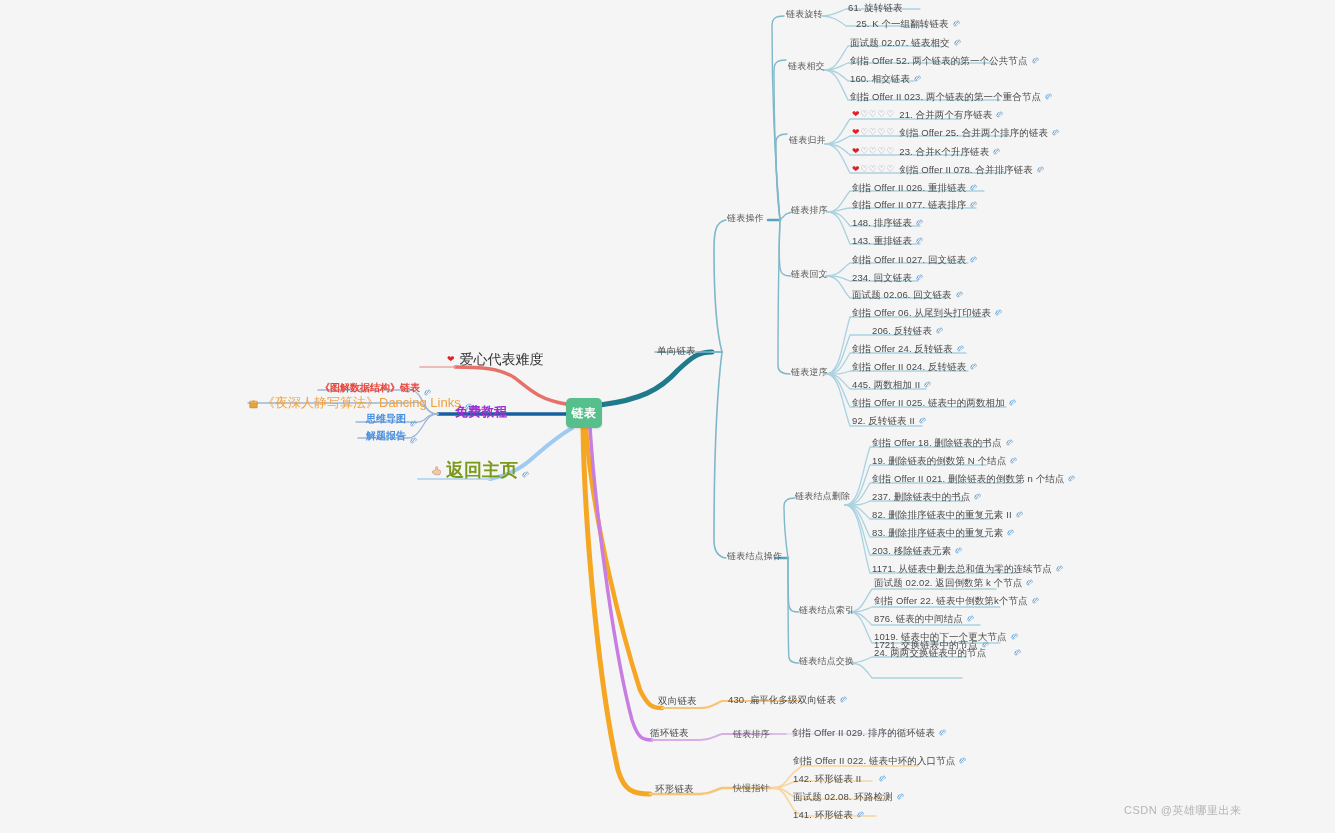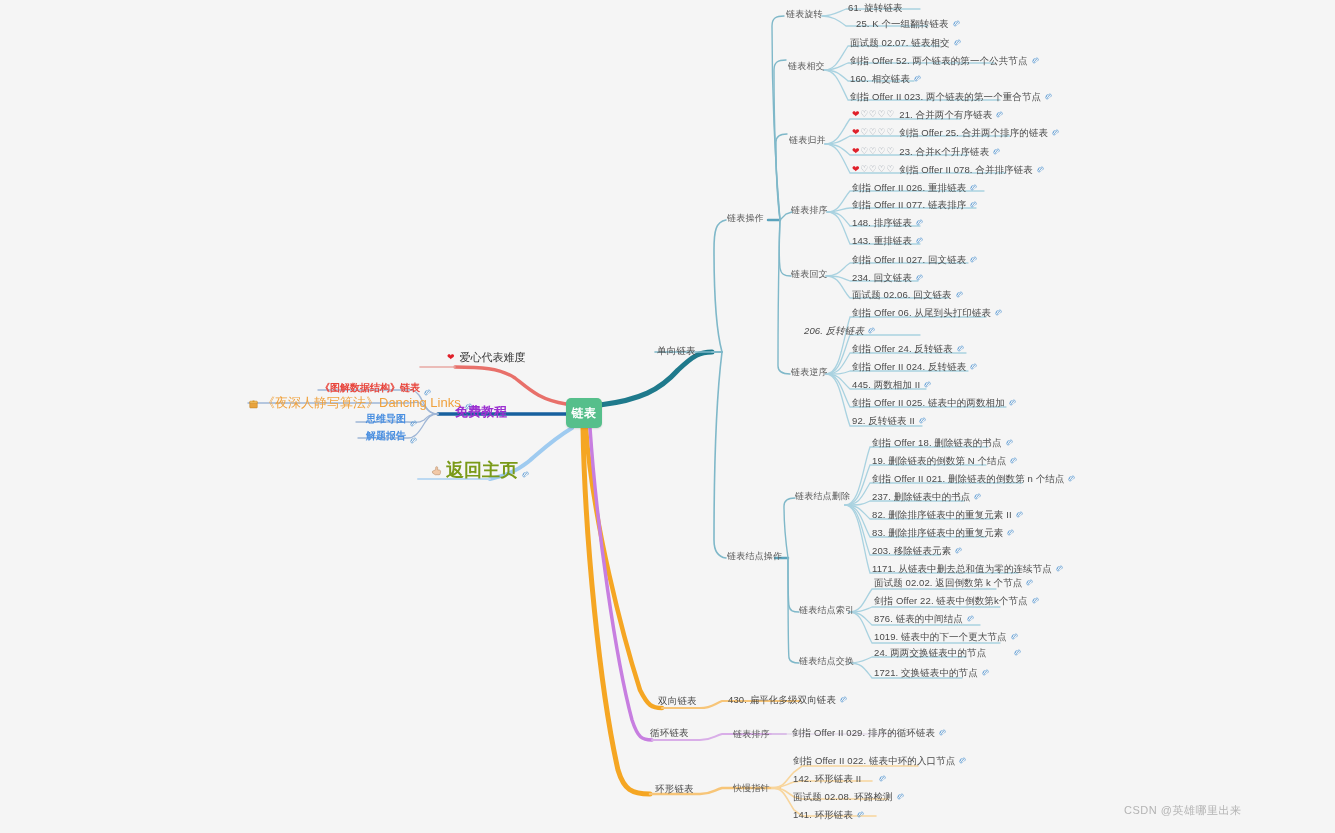--- a/index.html
+++ b/index.html
@@ -53,21 +53,21 @@
     box-shadow:0 1px 2px rgba(0,0,0,.12);
     z-index:5;
   }
 
   
   .l-red{color:#e8453c;font-size:10px;font-weight:bold;}
   .l-orange{color:#f0a13c;font-size:13px;font-weight:normal;}
   .l-blue{color:#4a8fe0;font-size:10px;font-weight:bold;}
   .l-purple{color:#9b2fd0;font-size:13px;font-weight:bold;}
   .l-olive{color:#7a9a18;font-size:18px;font-weight:bold;}
-  .l-dark{color:#333;font-size:11px;}
+  .l-dark{color:#333;font-size:14px;}
 
   
   .hearts{display:inline-flex;gap:0.5px;margin-right:2px;align-items:center;}
   .hf{color:#e0202a;font-size:9px;line-height:1;}
   .ho{color:#9aa3ad;font-size:9px;line-height:1;}
 
   .linkicon{display:inline-block;width:9px;height:9px;vertical-align:middle;}
   .handicon{display:inline-block;width:13px;height:13px;vertical-align:middle;}
   .bookicon{display:inline-block;width:11px;height:11px;vertical-align:middle;}
 
@@ -407,21 +407,21 @@
           <path d="M6 10 L10 6 M4.5 8.5 A2.2 2.2 0 0 1 7.6 5.4 L9 4 A2.6 2.6 0 0 1 12.6 7.6 L11.2 9 M4.8 7 L3.4 8.4 A2.6 2.6 0 0 0 7 12 L8.4 10.6" stroke="#5b9bd5" stroke-width="1.3" fill="none" stroke-linecap="round"></path>
         </svg></span>
     </div>
 
   <div class="node leaf" style="left:852px;top:308px;">
       <span>剑指 Offer 06. 从尾到头打印链表</span>
       <span class="linkicon"><svg viewBox="0 0 16 16" width="9" height="9">
           <path d="M6 10 L10 6 M4.5 8.5 A2.2 2.2 0 0 1 7.6 5.4 L9 4 A2.6 2.6 0 0 1 12.6 7.6 L11.2 9 M4.8 7 L3.4 8.4 A2.6 2.6 0 0 0 7 12 L8.4 10.6" stroke="#5b9bd5" stroke-width="1.3" fill="none" stroke-linecap="round"></path>
         </svg></span>
     </div>
-  <div class="node leaf" style="left:804px;top:326px;font-style:italic;">
+  <div class="node leaf" style="left:872px;top:326px;">
       <span>206. 反转链表</span>
       <span class="linkicon"><svg viewBox="0 0 16 16" width="9" height="9">
           <path d="M6 10 L10 6 M4.5 8.5 A2.2 2.2 0 0 1 7.6 5.4 L9 4 A2.6 2.6 0 0 1 12.6 7.6 L11.2 9 M4.8 7 L3.4 8.4 A2.6 2.6 0 0 0 7 12 L8.4 10.6" stroke="#5b9bd5" stroke-width="1.3" fill="none" stroke-linecap="round"></path>
         </svg></span>
     </div>
   <div class="node leaf" style="left:852px;top:344px;">
       <span>剑指 Offer 24. 反转链表</span>
       <span class="linkicon"><svg viewBox="0 0 16 16" width="9" height="9">
           <path d="M6 10 L10 6 M4.5 8.5 A2.2 2.2 0 0 1 7.6 5.4 L9 4 A2.6 2.6 0 0 1 12.6 7.6 L11.2 9 M4.8 7 L3.4 8.4 A2.6 2.6 0 0 0 7 12 L8.4 10.6" stroke="#5b9bd5" stroke-width="1.3" fill="none" stroke-linecap="round"></path>
         </svg></span>
@@ -524,21 +524,21 @@
           <path d="M6 10 L10 6 M4.5 8.5 A2.2 2.2 0 0 1 7.6 5.4 L9 4 A2.6 2.6 0 0 1 12.6 7.6 L11.2 9 M4.8 7 L3.4 8.4 A2.6 2.6 0 0 0 7 12 L8.4 10.6" stroke="#5b9bd5" stroke-width="1.3" fill="none" stroke-linecap="round"></path>
         </svg></span>
     </div>
 
   <div class="node leaf" style="left:874px;top:648px;gap:27px;">
       <span>24. 两两交换链表中的节点</span>
       <span class="linkicon"><svg viewBox="0 0 16 16" width="9" height="9">
           <path d="M6 10 L10 6 M4.5 8.5 A2.2 2.2 0 0 1 7.6 5.4 L9 4 A2.6 2.6 0 0 1 12.6 7.6 L11.2 9 M4.8 7 L3.4 8.4 A2.6 2.6 0 0 0 7 12 L8.4 10.6" stroke="#5b9bd5" stroke-width="1.3" fill="none" stroke-linecap="round"></path>
         </svg></span>
     </div>
-  <div class="node leaf" style="left:874px;top:668px;">
+  <div class="node leaf" style="left:874px;top:640px;">
       <span>1721. 交换链表中的节点</span>
       <span class="linkicon"><svg viewBox="0 0 16 16" width="9" height="9">
           <path d="M6 10 L10 6 M4.5 8.5 A2.2 2.2 0 0 1 7.6 5.4 L9 4 A2.6 2.6 0 0 1 12.6 7.6 L11.2 9 M4.8 7 L3.4 8.4 A2.6 2.6 0 0 0 7 12 L8.4 10.6" stroke="#5b9bd5" stroke-width="1.3" fill="none" stroke-linecap="round"></path>
         </svg></span>
     </div>
 
   <div class="node leaf" style="left:728px;top:695px;">
       <span>430. 扁平化多级双向链表</span>
       <span class="linkicon"><svg viewBox="0 0 16 16" width="9" height="9">
           <path d="M6 10 L10 6 M4.5 8.5 A2.2 2.2 0 0 1 7.6 5.4 L9 4 A2.6 2.6 0 0 1 12.6 7.6 L11.2 9 M4.8 7 L3.4 8.4 A2.6 2.6 0 0 0 7 12 L8.4 10.6" stroke="#5b9bd5" stroke-width="1.3" fill="none" stroke-linecap="round"></path>

